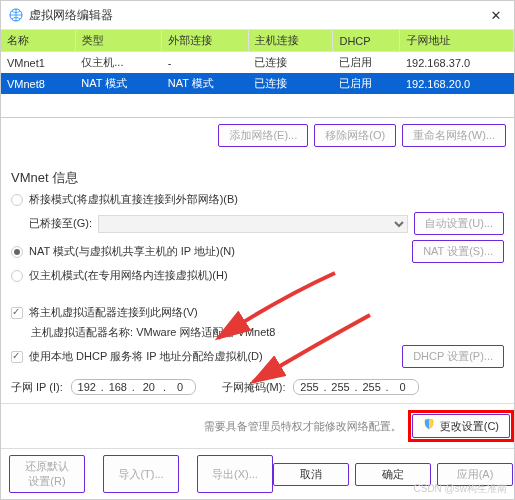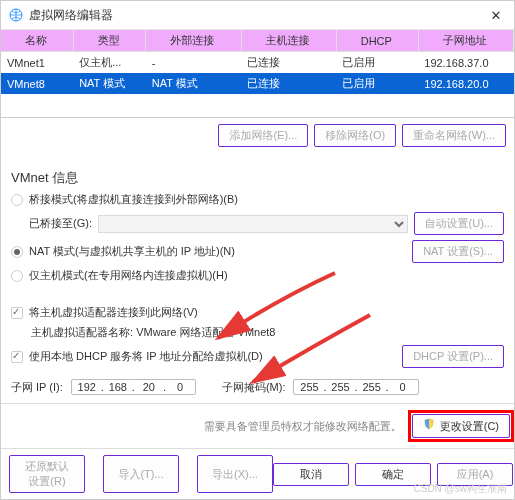--- a/index.html
+++ b/index.html
@@ -4,40 +4,40 @@
 <style>
 *{box-sizing:border-box;margin:0;padding:0;font-family:"Microsoft YaHei",Arial,sans-serif;font-size:11px;color:#333}
 body{background:#fff;width:515px;height:500px;overflow:hidden;position:relative}
 .window{border:1px solid #ccc;width:515px;height:500px;display:flex;flex-direction:column}
 .titlebar{display:flex;align-items:center;padding:4px 8px;border-bottom:1px solid #e5e5e5;height:44px}
 .title-icon{width:14px;height:14px;margin-right:6px;display:inline-flex;align-items:center;justify-content:center}
 .title-text{flex:1;font-size:12px}
 .close-btn{width:20px;height:20px;display:flex;align-items:center;justify-content:center;cursor:default;font-size:13px}
 .table-wrap{border-bottom:1px solid #ccc;height:162px;overflow:hidden}
 table{width:100%;border-collapse:collapse}
-th{text-align:left;padding:3px 24px;font-weight:normal;border-bottom:1px solid #e0e0e0;border-right:1px solid #e0e0e0;background:#f0abfc}
+th{text-align:left;padding:3px 6px;font-weight:normal;border-bottom:1px solid #e0e0e0;border-right:1px solid #e0e0e0;background:#bef264}
 td{padding:3px 6px}
 tr.sel td{background:#0a64d4;color:#fff}
 .btnrow{display:flex;justify-content:flex-end;gap:6px;padding:6px 8px}
 button{background:#fdfdfd;border:1px solid #6d28d9;border-radius:2px;padding:3px 10px;font-size:11px;cursor:default;min-width:76px}
 button:disabled{color:#aaa}
 .section{padding:2px 10px}
 .section-title{font-size:13px;margin:14px 0 4px}
 .row{display:flex;align-items:center;margin:5px 0;gap:6px}
 .radio,.chk{width:12px;height:12px;border:1px solid #999;border-radius:50%;flex-shrink:0;display:inline-block;position:relative}
 .chk{border-radius:2px}
 .radio.on::after{content:"";position:absolute;inset:2px;background:#666;border-radius:50%}
 .chk.on::after{content:"✓";position:absolute;top:-2px;left:0;font-size:10px;color:#666}
 .disabled{color:#aaa}
 .disabled .radio,.disabled .chk{border-color:#ccc}
 .lbl{flex:1}
 .rbtn{min-width:84px}
 .indent{margin-left:20px;font-size:11px}
 .iprow{display:flex;align-items:center;gap:8px;padding:4px 10px}
-.ipbox{display:flex;border:1px solid #bbb;border-radius:2px;padding:1px 2px;gap:0}
+.ipbox{display:flex;border:1px solid #bbb;border-radius:7px;padding:1px 2px;gap:0}
 .oct{width:26px;text-align:center;border:none;outline:none;font-size:11px}
 .dot{padding:0 1px}
 .footer{border-top:1px solid #ddd;margin-top:4px;padding:6px 0;display:flex;justify-content:flex-end;align-items:center;gap:6px}
 .footer2{border-top:1px solid #ddd;padding:6px 8px;display:flex;justify-content:space-between;align-items:center}
 .shield{display:inline-block;width:12px;height:12px;margin-right:2px}
 .highlight-btn{border:3px solid #f00;padding:1px}
 .arrow{position:absolute;pointer-events:none}
 .watermark{position:absolute;right:8px;bottom:4px;color:#ccc;font-size:10px}
 </style>
 </head>

